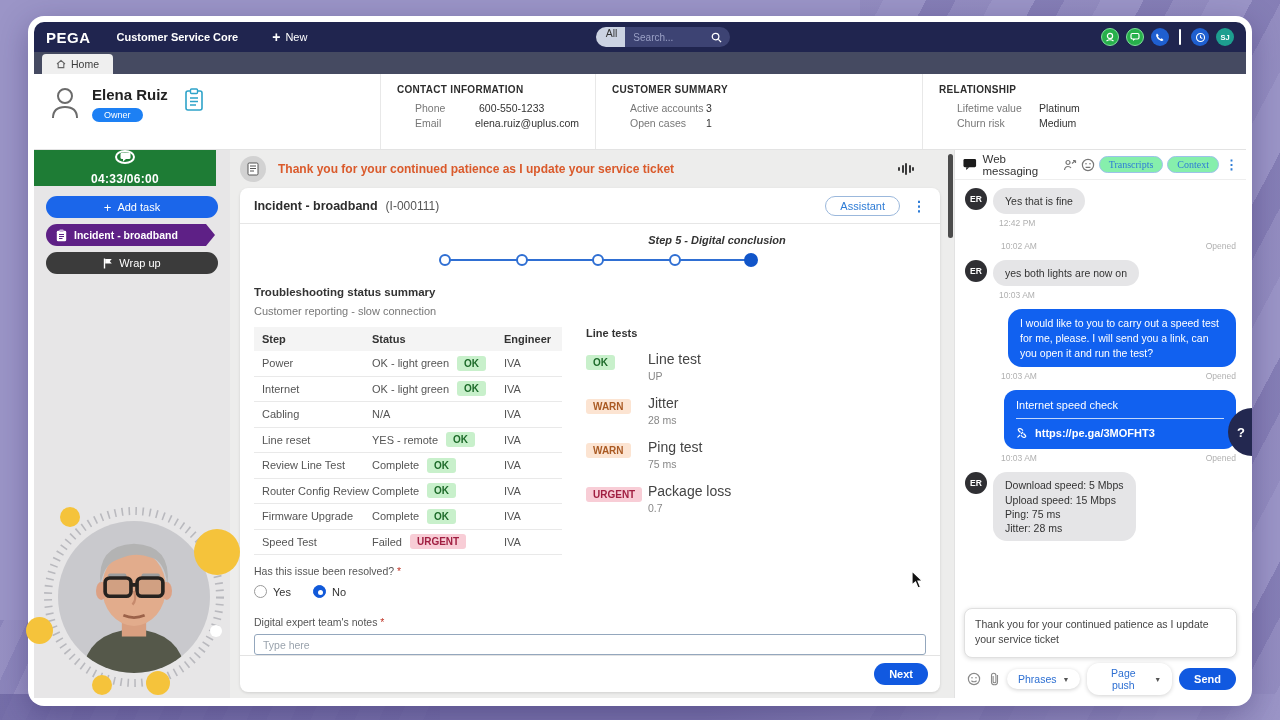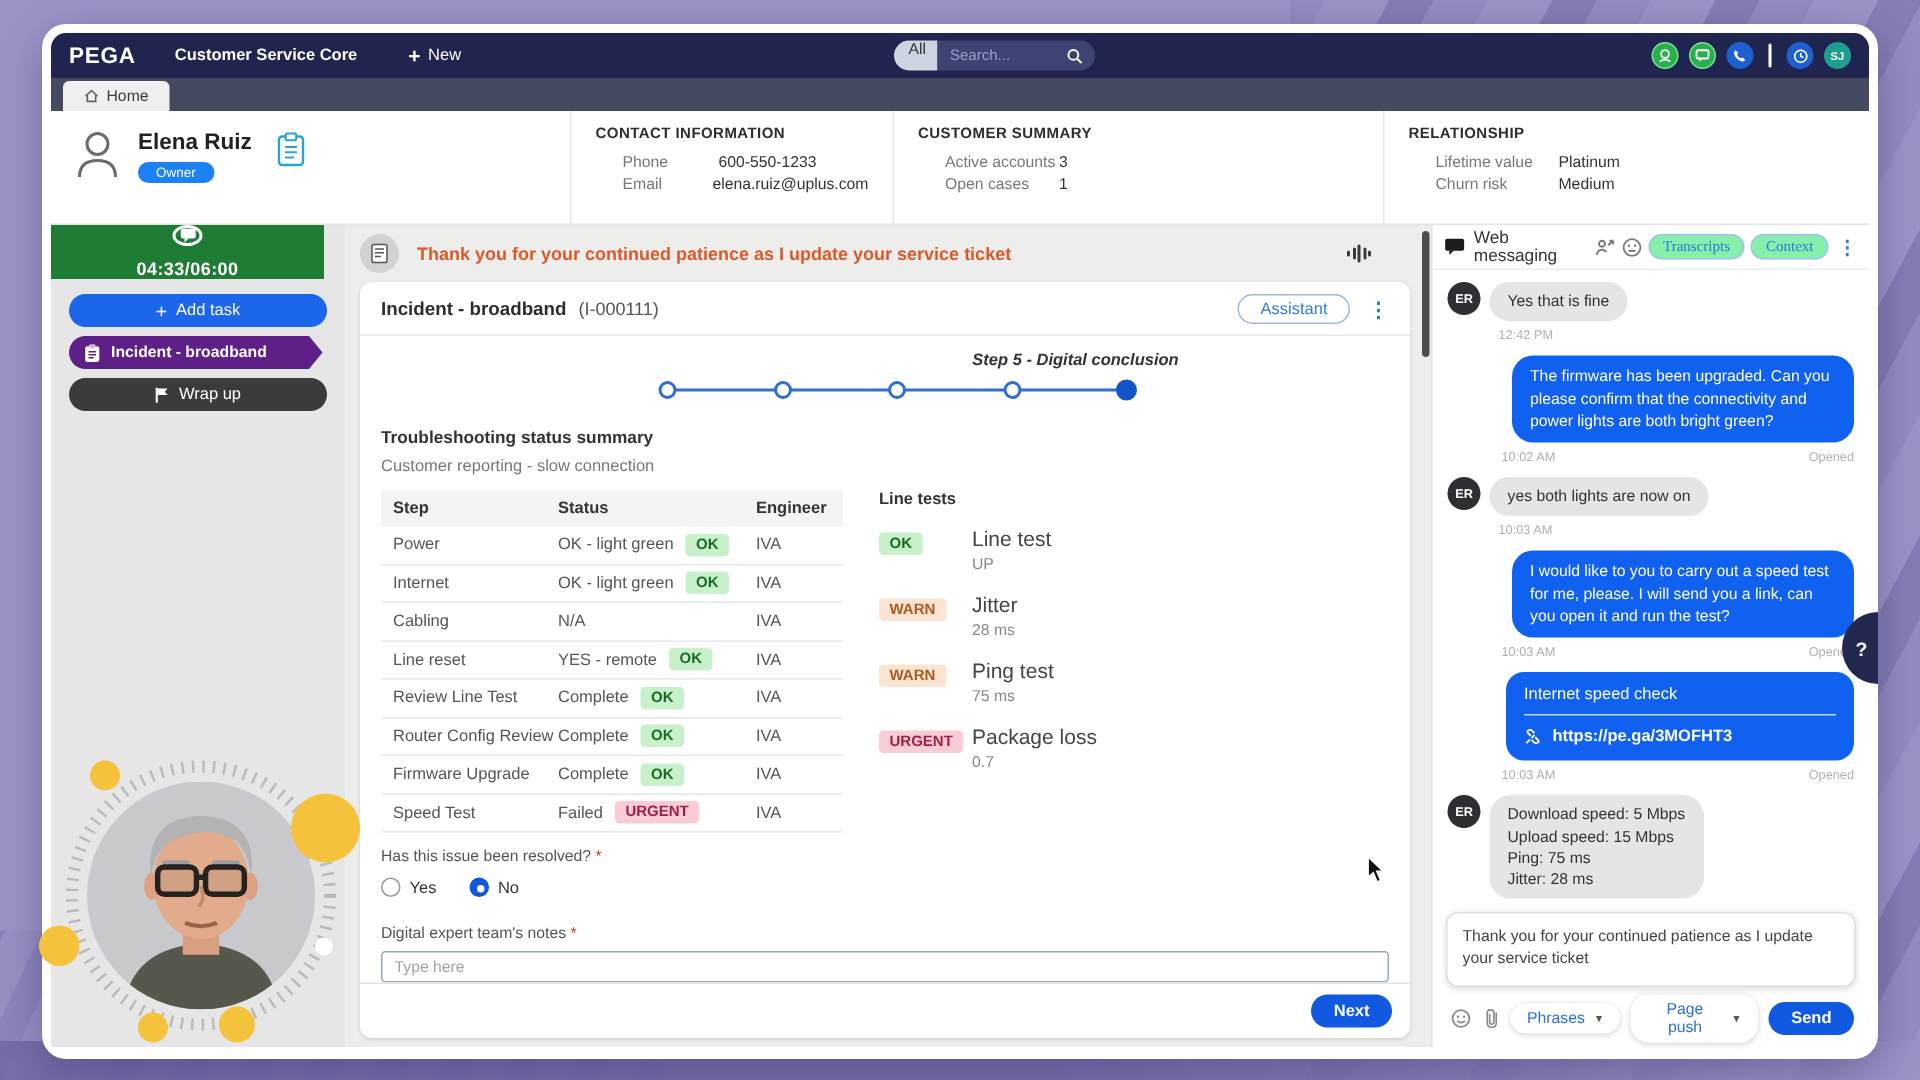--- a/index.html
+++ b/index.html
@@ -559,21 +559,20 @@
         <button class="pill-sm">Context</button>
         <span class="chat-dots">⋮</span>
       </div>
 
       <div class="chat-msgs" id="chat-messages">
           <div class="m-row">
             <div class="avatar-er">ER</div>
             <div class="bub-cust">Yes that is fine</div>
           </div>
           <div class="time-cust">12:42 PM</div>
-          <div class="bub-agent">The firmware has been upgraded. Can you please confirm that the connectivity and power lights are both bright green?</div>
           <div class="meta-agent">
             <span>10:02 AM</span>
             <span>Opened</span>
           </div>
           <div class="m-row">
             <div class="avatar-er">ER</div>
             <div class="bub-cust">yes both lights are now on</div>
           </div>
           <div class="time-cust">10:03 AM</div>
           <div class="bub-agent">I would like to you to carry out a speed test for me, please. I will send you a link, can you open it and run the test?</div>

